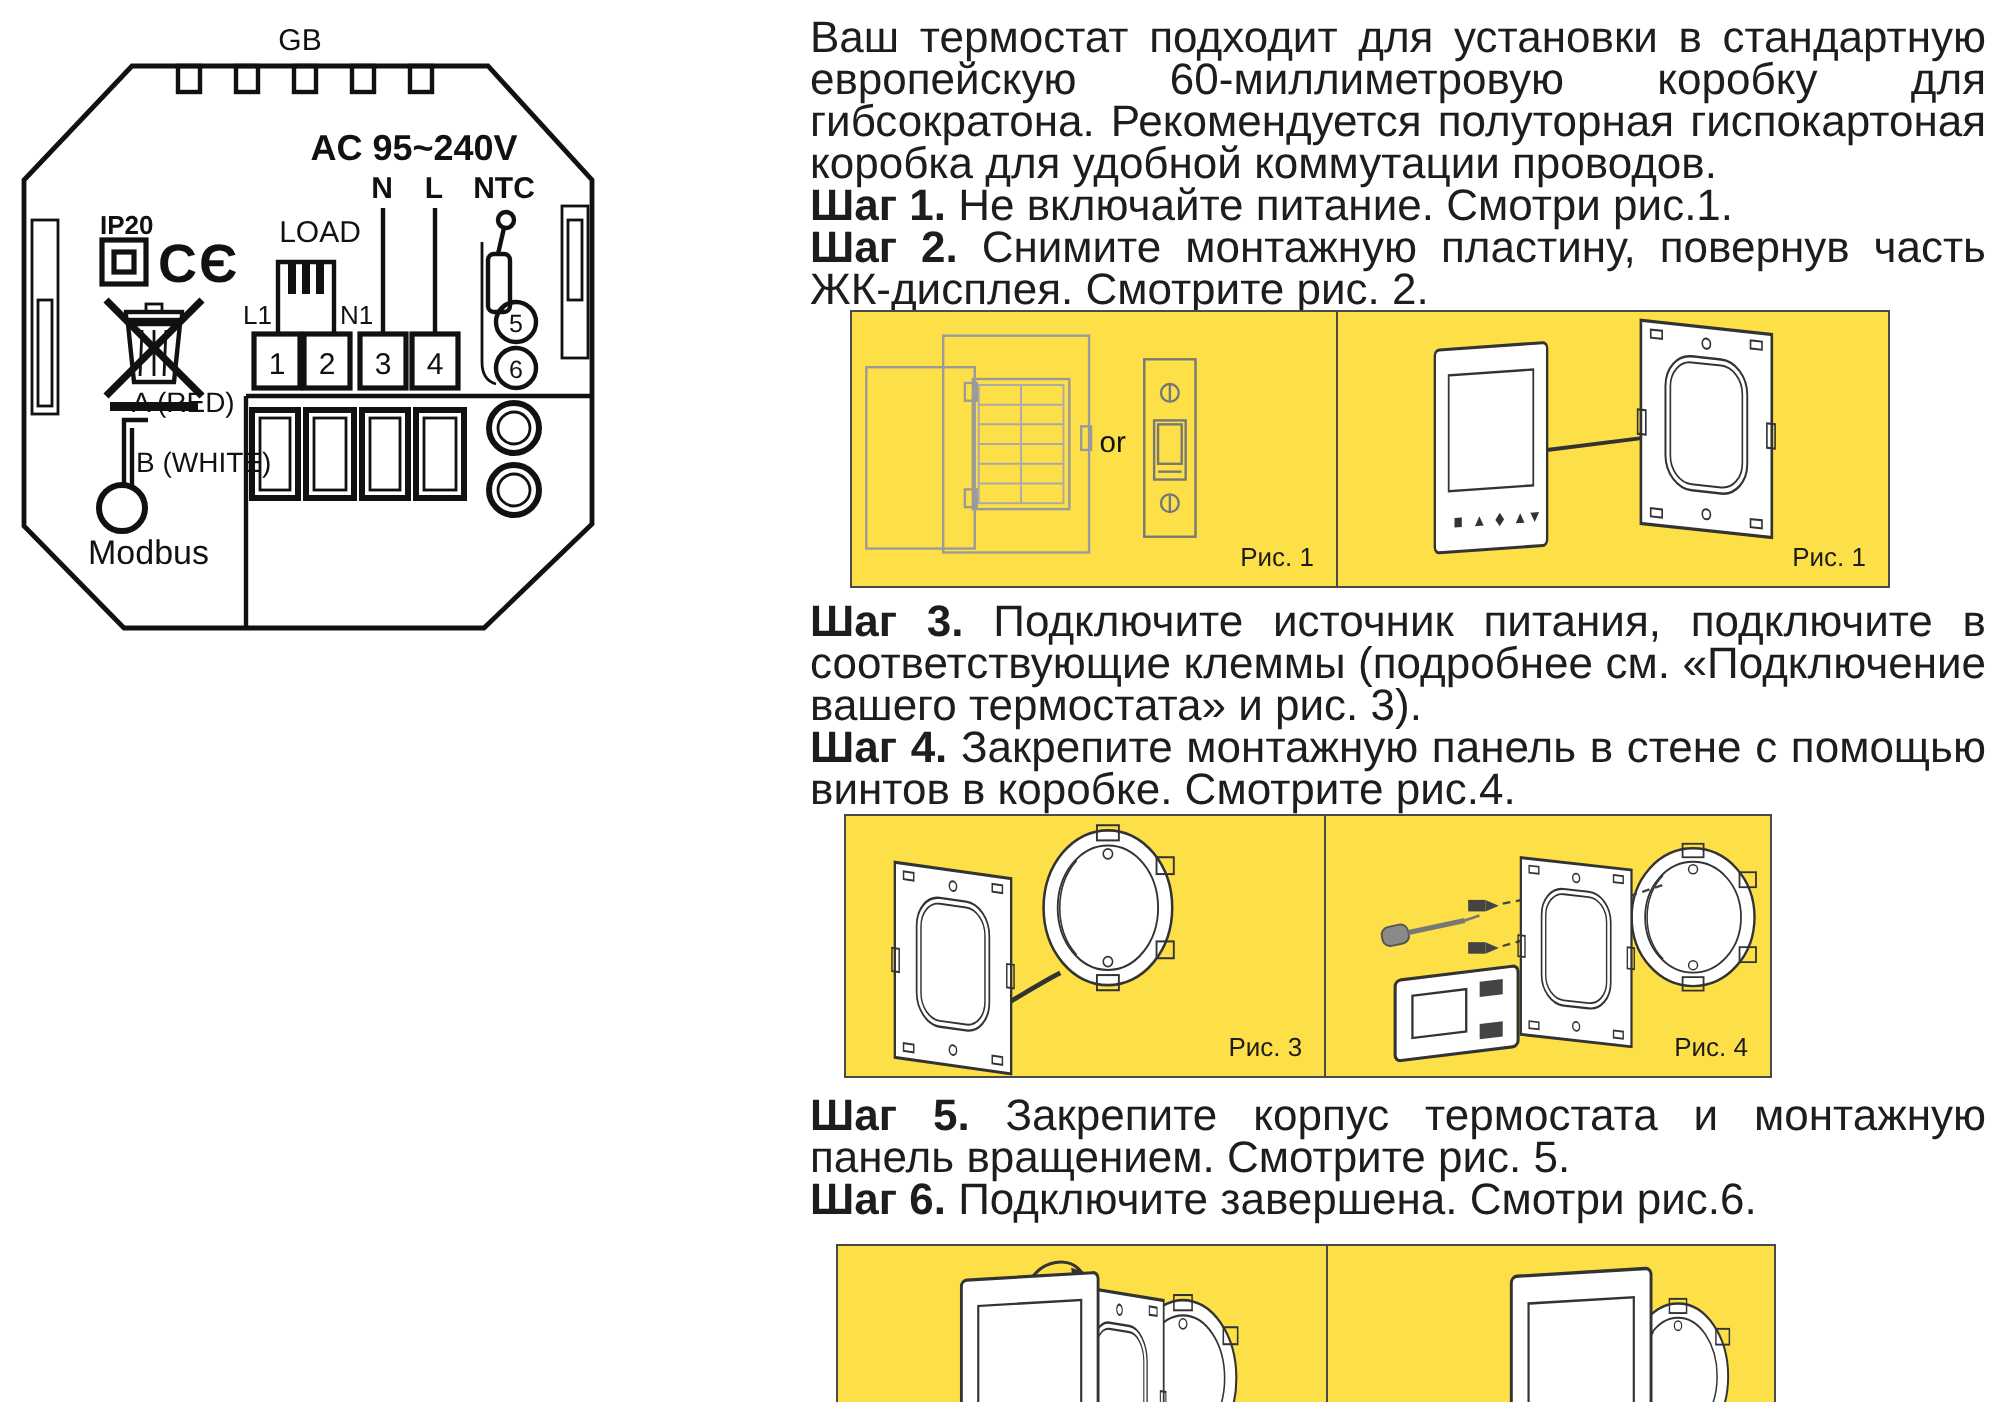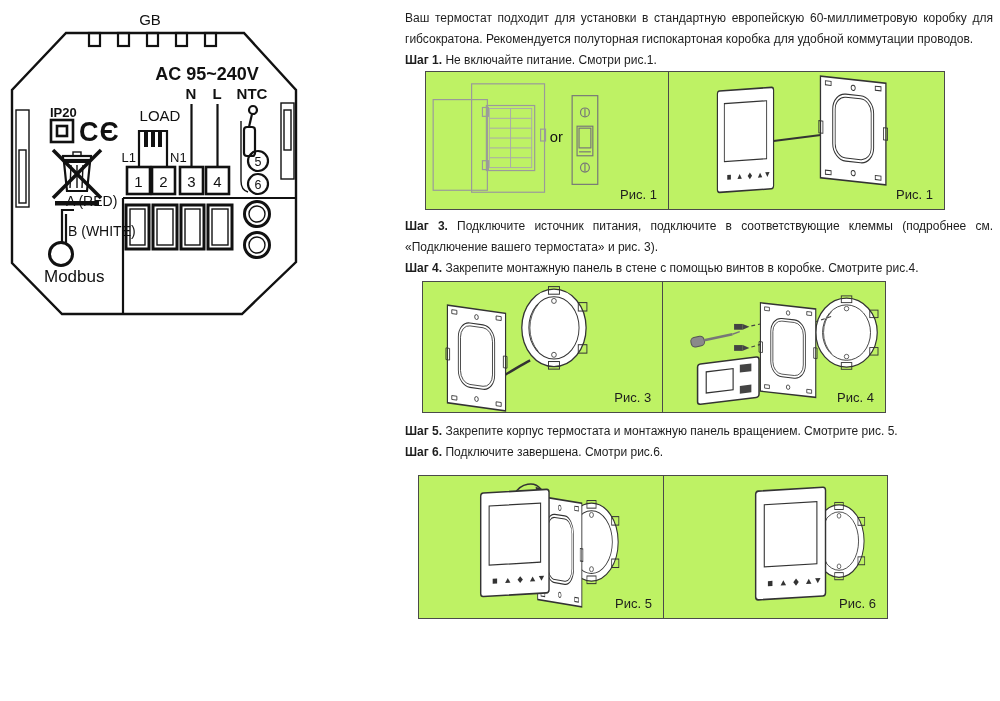--- a/index.html
+++ b/index.html
@@ -11,23 +11,23 @@
   svg text{font-family:"Liberation Sans",sans-serif;fill:#111}
   
   .diagram{position:absolute;left:0;top:0}
   .dO{fill:#fff;stroke:#111;stroke-width:2.4}
   .d2{fill:none;stroke:#111;stroke-width:2.2}
   .d26{fill:#fff;stroke:#111;stroke-width:2.6}
   .d3{fill:none;stroke:#111;stroke-width:3}
   .d15{fill:none;stroke:#111;stroke-width:1.4}
   
   .right{position:absolute;left:405px;top:8px;width:588px}
-  .right p{margin:0;font-size:12px;line-height:21px;text-align:justify}
+  .right p{margin:0;font-size:22px;line-height:21px;text-align:justify}
   .right p b{font-weight:700}
-  .figrow{position:relative;border:1.6px solid #4a4a4a;display:flex;box-sizing:border-box;background:#bef264}
+  .figrow{position:relative;border:1.6px solid #4a4a4a;display:flex;box-sizing:border-box;background:#fde047}
   .panel{position:relative;height:100%;box-sizing:border-box}
   .panel.p1{border-right:1.6px solid #4a4a4a}
   .cap{position:absolute;right:11px;bottom:7px;font-size:13px;color:#1d1d1d;white-space:nowrap}
   .panel svg{display:block;width:100%;height:100%}
   
   .s16{fill:#fff;stroke:#333;stroke-width:1.6}
   .s12{fill:none;stroke:#333;stroke-width:1.2}
   .s10{fill:none;stroke:#333;stroke-width:1}
   .g12{fill:none;stroke:#9a9a9a;stroke-width:1.2}
   .g10{fill:none;stroke:#aaa;stroke-width:1}
@@ -188,20 +188,21 @@
     <text x="44" y="282" font-size="17">Modbus</text>
   </g>
 </svg>
 
 <div class="right">
 
   <p><span>Ваш термостат подходит для установки в стандартную европейскую 60-миллиме­тровую коробку для гибсократона. Рекомендуется полуторная гиспокартоная коробка для удобной коммутации проводов.</span></p>
 
   <p><b>Шаг 1.</b> <span>Не включайте питание. Смотри рис.1.</span></p>
 
+  <p><b>Шаг 2.</b> <span>Снимите монтажную пластину, повернув часть ЖК-дисплея. Смотрите рис. 2.</span></p>
 
   <div class="figrow" style="width:520px;height:139px;margin:0 0 0 20px">
     <div class="panel p1" style="width:243px">
       <svg viewBox="0 0 243 139">
         <g>
           <rect x="6" y="28" width="55" height="92" class="g12"></rect>
           <rect x="45" y="12" width="74" height="110" class="g12"></rect>
           <rect x="60" y="34" width="49" height="66" class="g12"></rect>
           <rect x="63" y="37" width="43" height="60" class="g10"></rect>
           <line x1="84.5" y1="37" x2="84.5" y2="97" class="g10"></line>

